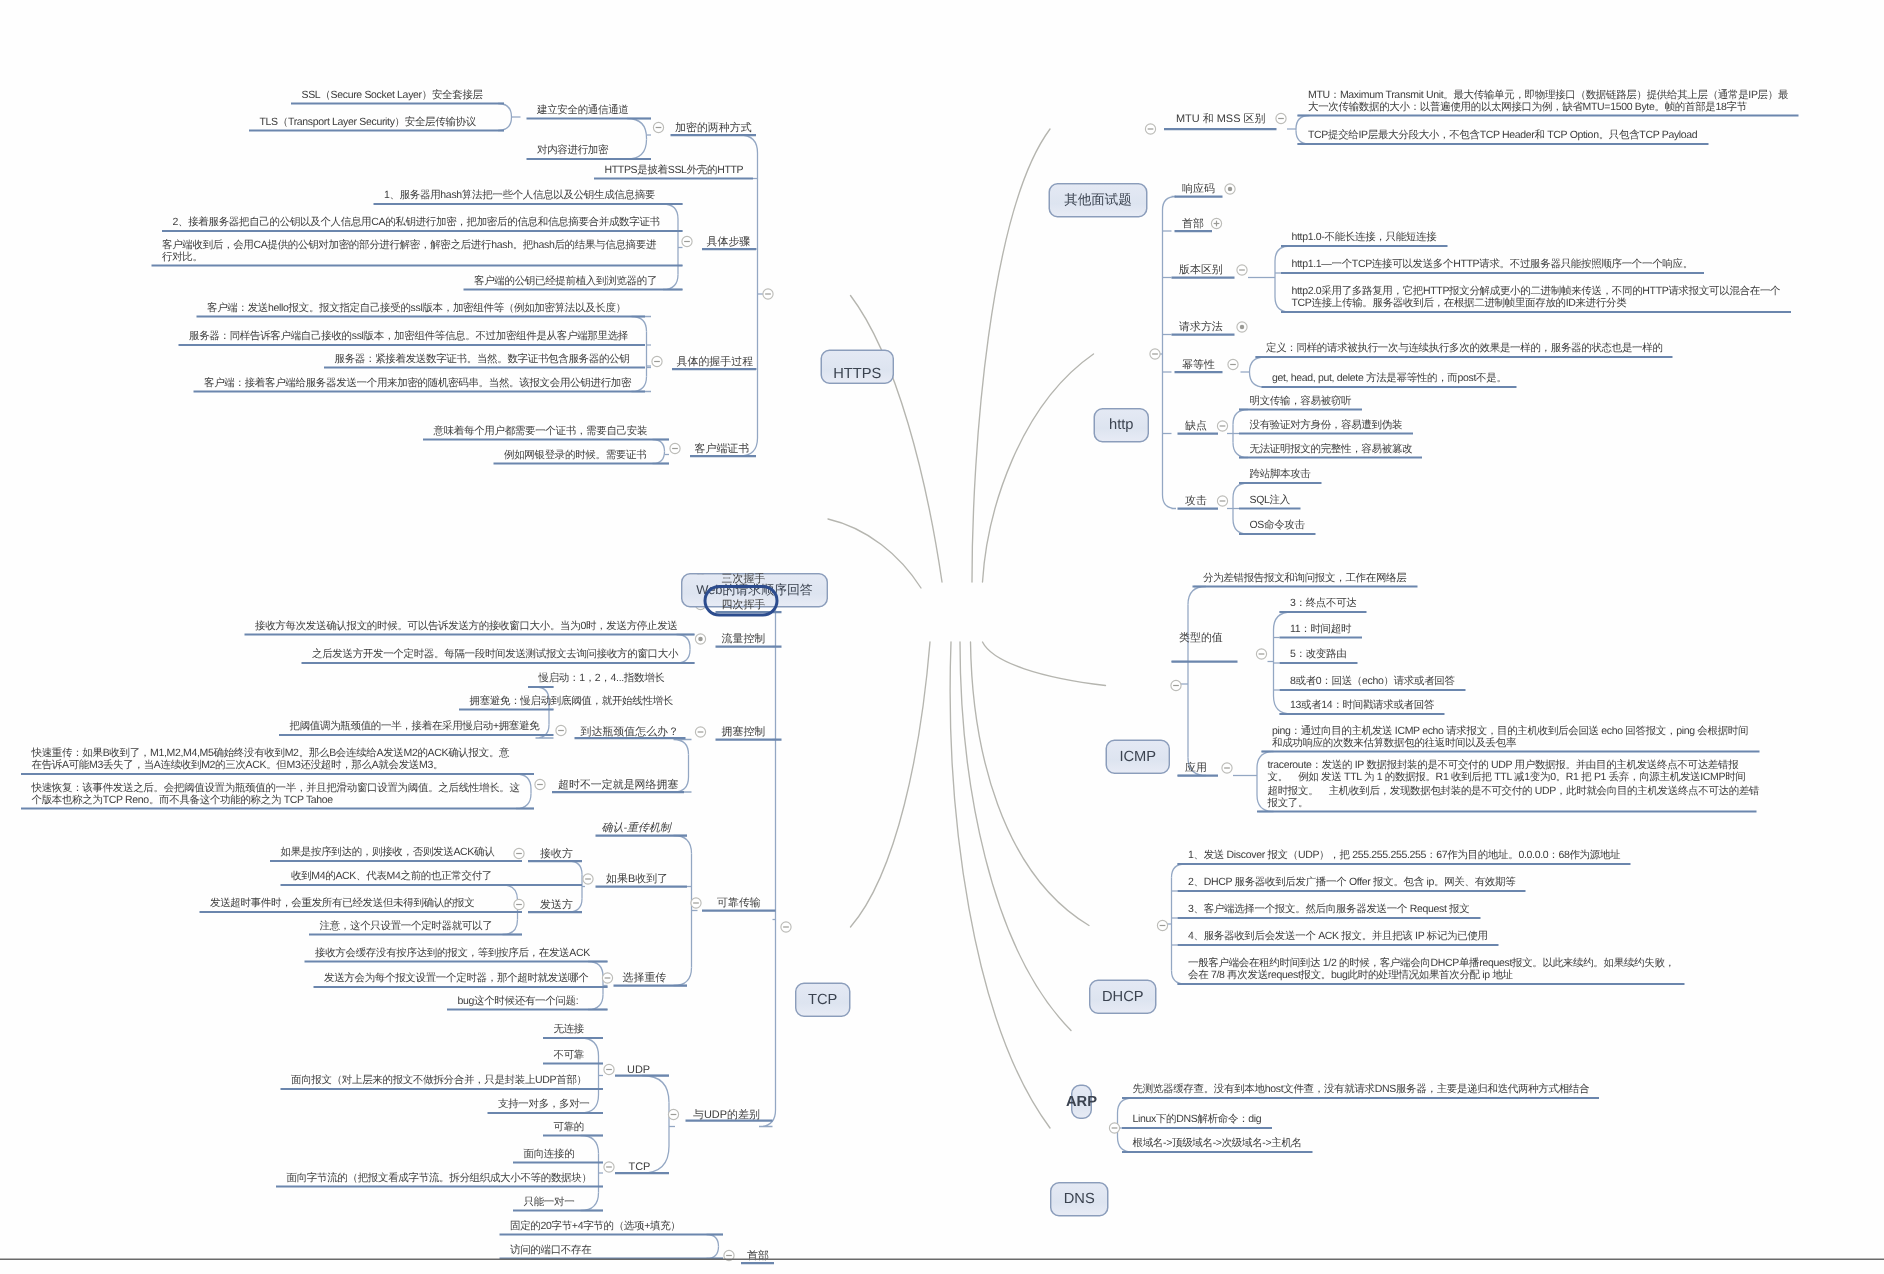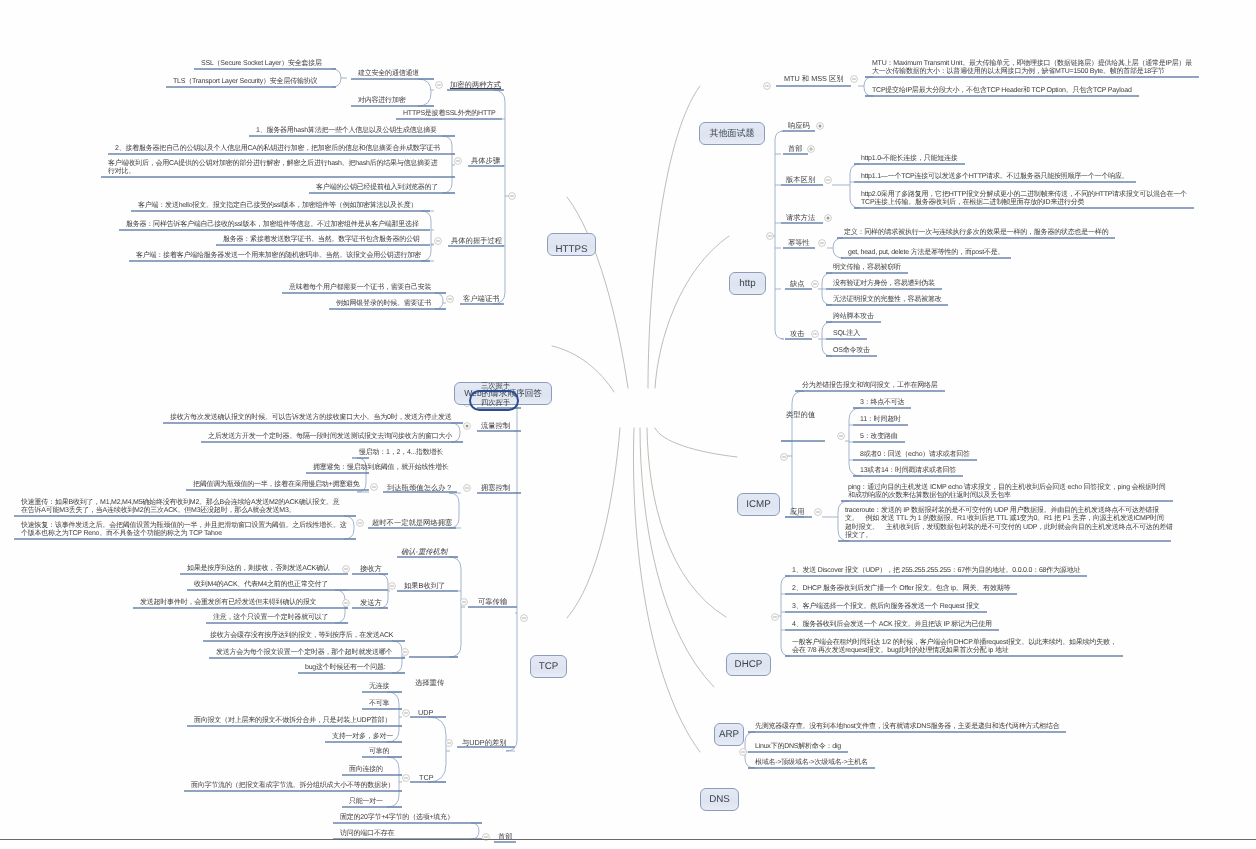--- a/index.html
+++ b/index.html
@@ -502,21 +502,21 @@
       </div>
       <div class="node n-l1" style="left: 729px; top: 224px; width: 37px; height: 23px; font-size: 9.8px;">
         <span>http</span>
       </div>
       <div class="node n-l1" style="left: 737px; top: 445px; width: 43px; height: 23px; font-size: 9.8px;">
         <span>ICMP</span>
       </div>
       <div class="node n-l1" style="left: 726px; top: 605px; width: 45px; height: 23px; font-size: 9.8px;">
         <span>DHCP</span>
       </div>
-      <div class="node n-l1" style="left: 714px; top: 675px; width: 30px; height: 23px; font-size: 9.8px;">
+      <div class="node n-l1" style="left: 714px; top: 675px; width: 14px; height: 23px; font-size: 9.8px; font-weight: bold;">
         <span>ARP</span>
       </div>
       <div class="node n-l1" style="left: 700px; top: 740px; width: 39px; height: 23px; font-size: 9.8px;">
         <span>DNS</span>
       </div>
       <div class="node n-l1" style="left: 547px; top: 185px; width: 49px; height: 23px; font-size: 9.8px; align-items: flex-end;">
         <span>HTTPS</span>
       </div>
       <div class="node n-l1" style="left: 454px; top: 334px; width: 98px; height: 23px; font-size: 8.6px;">
         <span>Web的请求顺序回答</span>
@@ -528,40 +528,40 @@
 
   <div id="label-layer">
       <div class="lbl" style="left: 784px; top: 75px;">MTU 和 MSS 区别</div>
       <div class="lbl" style="left: 788px; top: 122px; text-align: center;">响应码</div>
       <div class="lbl" style="left: 788px; top: 145px;">首部</div>
       <div class="lbl" style="left: 786px; top: 176px;">版本区别</div>
       <div class="lbl" style="left: 786px; top: 214px;">请求方法</div>
       <div class="lbl" style="left: 788px; top: 239px;">幂等性</div>
       <div class="lbl" style="left: 790px; top: 280px;">缺点</div>
       <div class="lbl" style="left: 790px; top: 330px;">攻击</div>
-      <div class="lbl" style="left: 786px; top: 411px; font-family: Liberation Serif, serif;">类型的值</div>
+      <div class="lbl" style="left: 786px; top: 421px; font-family: Liberation Serif, serif;">类型的值</div>
       <div class="lbl" style="left: 790px; top: 508px;">应用</div>
-      <div class="lbl" style="left: 450px; top: 81px; text-decoration: underline;">加密的两种方式</div>
+      <div class="lbl" style="left: 450px; top: 81px;">加密的两种方式</div>
       <div class="lbl" style="left: 471px; top: 157px;">具体步骤</div>
       <div class="lbl" style="left: 451px; top: 237px;">具体的握手过程</div>
       <div class="lbl" style="left: 463px; top: 295px;">客户端证书</div>
       <div class="lbl" style="left: 481px; top: 382px;">三次握手</div>
       <div class="lbl" style="left: 481px; top: 399px;">四次挥手</div>
       <div class="lbl" style="left: 481px; top: 422px;">流量控制</div>
       <div class="lbl" style="left: 481px; top: 484px;">拥塞控制</div>
       <div class="lbl" style="left: 478px; top: 598px;">可靠传输</div>
       <div class="lbl" style="left: 462px; top: 739px;">与UDP的差别</div>
       <div class="lbl" style="left: 498px; top: 833px;">首部</div>
       <div class="lbl" style="left: 387px; top: 484px;">到达瓶颈值怎么办？</div>
       <div class="lbl" style="left: 372px; top: 519px;">超时不一定就是网络拥塞</div>
       <div class="lbl" style="left: 401px; top: 548px; font-style: italic;">确认-重传机制</div>
       <div class="lbl" style="left: 360px; top: 565px;">接收方</div>
       <div class="lbl" style="left: 404px; top: 582px;">如果B收到了</div>
       <div class="lbl" style="left: 360px; top: 599px;">发送方</div>
-      <div class="lbl" style="left: 415px; top: 679px;">选择重传</div>
+      <div class="lbl" style="left: 415px; top: 648px;">选择重传</div>
       <div class="lbl" style="left: 418px; top: 709px;">UDP</div>
       <div class="lbl" style="left: 419px; top: 774px;">TCP</div>
     </div>
 
   <div id="leaf-layer">
       <div class="leaf" style="left: 872px; top: 59.6px; font-size: 7px; line-height: 8.2px;">MTU：Maximum Transmit Unit。最大传输单元，即物理接口（数据链路层）提供给其上层（通常是IP层）最
 大一次传输数据的大小：以普遍使用的以太网接口为例，缺省MTU=1500 Byte。帧的首部是18字节</div>
       <div class="leaf" style="left: 872px; top: 86.8px; font-size: 7px; line-height: 8.2px;">TCP提交给IP层最大分段大小，不包含TCP Header和 TCP Option。只包含TCP Payload</div>
       <div class="leaf" style="left: 861px; top: 154.8px; font-size: 7px; line-height: 8.2px;">http1.0-不能长连接，只能短连接</div>
       <div class="leaf" style="left: 861px; top: 172.8px; font-size: 7px; line-height: 8.2px;">http1.1—一个TCP连接可以发送多个HTTP请求。不过服务器只能按照顺序一个一个响应。</div>

